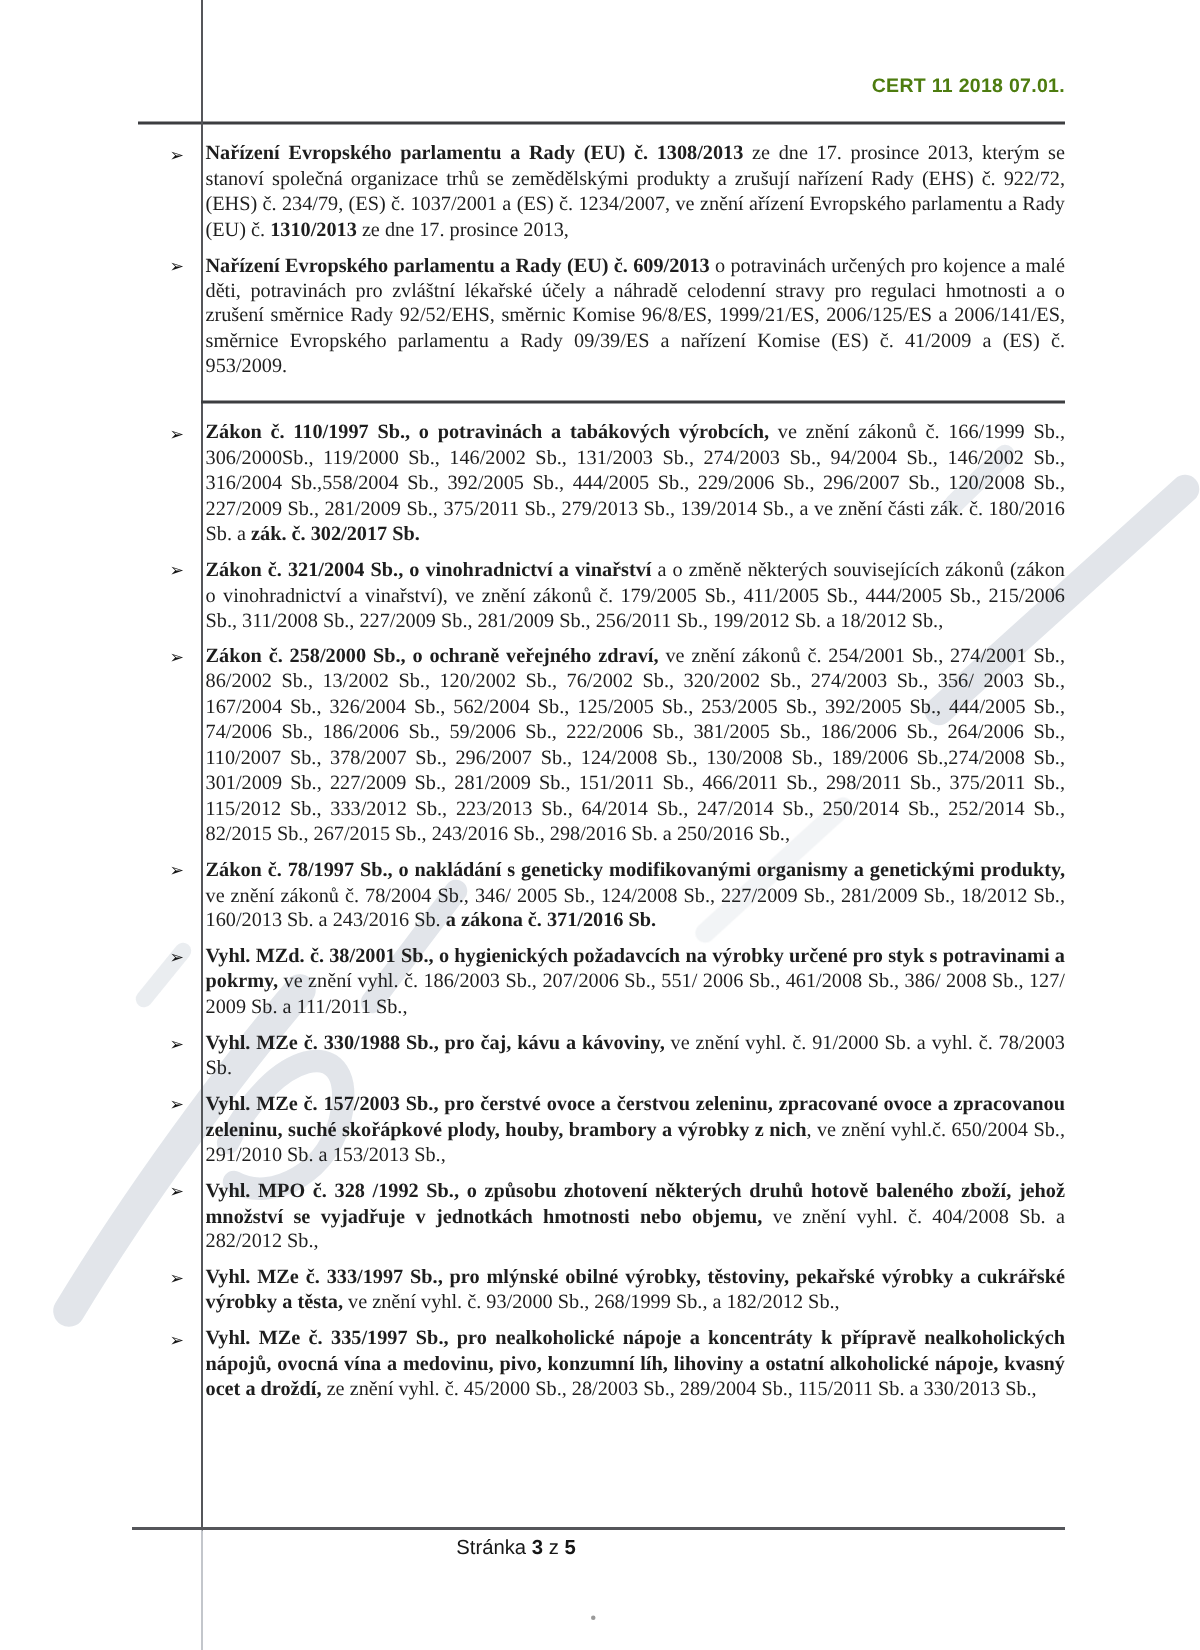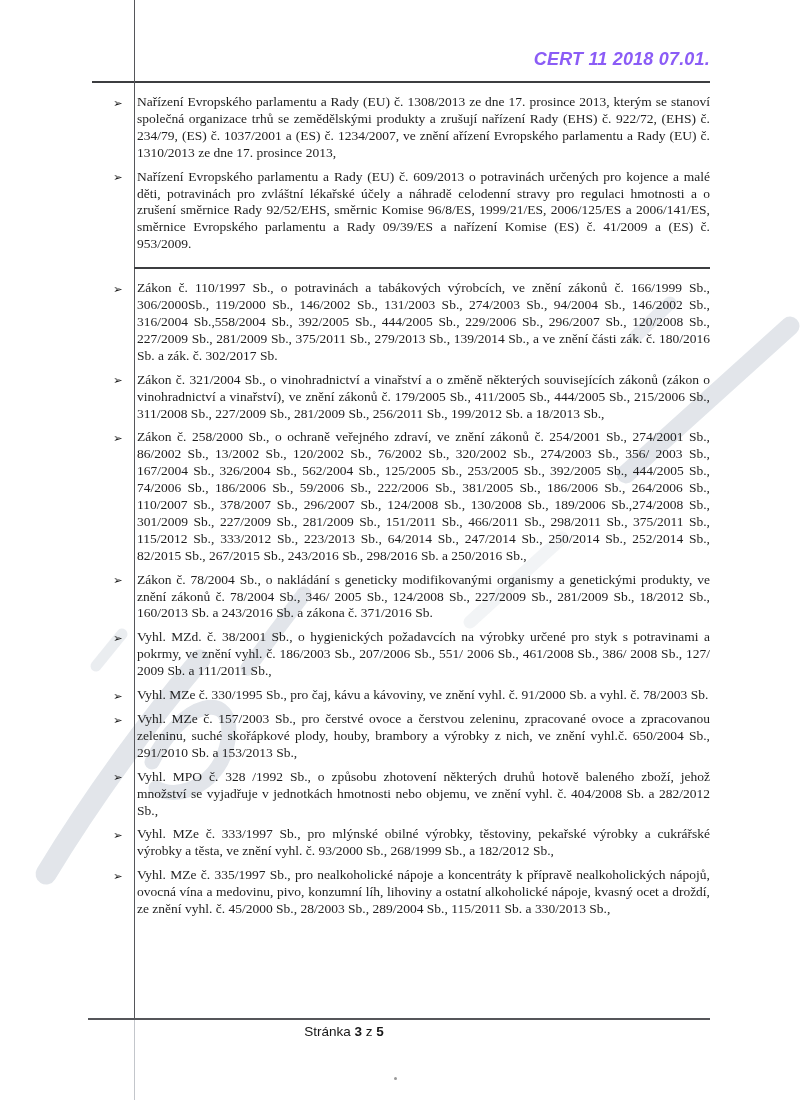--- a/index.html
+++ b/index.html
@@ -17,32 +17,32 @@
 
   
   .vline  { position:absolute; left:134px; top:0; width:1.4px; height:1019px; background:#55565a; }
   .vline2 { position:absolute; left:134px; top:1019px; width:1.4px; height:81px; background:#c3c6cb; }
   .hline-header { position:absolute; left:92px;  top:81px;   width:618px; height:2px;   background:#3c3d40; }
   .hline-footer { position:absolute; left:88px;  top:1018px; width:622px; height:1.6px; background:#55565a; }
 
   .doc-code {
     position:absolute; top:49px; right:90px;
     font-family:"Liberation Sans", sans-serif;
-    font-style:italic; font-weight:700; font-size:18px; letter-spacing:.2px;
-    color:#8b5cf6;
+    font-weight:700; font-size:13px; letter-spacing:.2px;
+    color:#4d7c0f;
   }
 
   .content { position:absolute; left:137px; top:94px; width:573px; font-size:13.5px; line-height:16.9px; }
   .item { position:relative; margin-bottom:7px; }
   .bullet {
     position:absolute; left:-24px; top:0.5px;
     font-family:"DejaVu Sans", sans-serif; font-size:11.5px; color:#141414;
   }
   .itext { display:block; text-align:justify; }
-  .b { font-weight:400; }
+  .b { font-weight:700; }
 
   .group-sep { height:2px; background:#3c3d40; margin:14px 0 11px -3px; width:576px; }
 
   .footer-text {
     position:absolute; top:1024px; left:0; width:688px; text-align:center;
     font-family:"Liberation Sans", sans-serif; font-size:13.5px; color:#161616;
   }
   .footer-text .b { font-weight:700; }
 
   .speck { position:absolute; left:394px; top:1077px; width:3px; height:3px; border-radius:50%; background:#9a9a9a; }
@@ -84,37 +84,37 @@
         </div>
       </div>
     <div class="group-sep"></div>
     <div>
         <div class="item">
           <span class="bullet">➢</span>
           <span class="itext"><span class="b">Zákon č. 110/1997 Sb., o potravinách a tabákových výrobcích,</span><span> ve znění zákonů č. 166/1999 Sb., 306/2000Sb., 119/2000 Sb., 146/2002 Sb., 131/2003 Sb., 274/2003 Sb., 94/2004 Sb., 146/2002 Sb., 316/2004 Sb.,558/2004 Sb., 392/2005 Sb., 444/2005 Sb., 229/2006 Sb., 296/2007 Sb., 120/2008 Sb., 227/2009 Sb., 281/2009 Sb., 375/2011 Sb., 279/2013 Sb., 139/2014 Sb., a ve znění části zák. č. 180/2016 Sb. a </span><span class="b">zák. č. 302/2017 Sb.</span></span>
         </div>
         <div class="item">
           <span class="bullet">➢</span>
-          <span class="itext"><span class="b">Zákon č. 321/2004 Sb., o vinohradnictví a vinařství</span><span> a o změně některých souvisejících zákonů (zákon o vinohradnictví a vinařství), ve znění zákonů č. 179/2005 Sb., 411/2005 Sb., 444/2005 Sb., 215/2006 Sb., 311/2008 Sb., 227/2009 Sb., 281/2009 Sb., 256/2011 Sb., 199/2012 Sb. a 18/2013 Sb.,</span></span>
+          <span class="itext"><span class="b">Zákon č. 321/2004 Sb., o vinohradnictví a vinařství</span><span> a o změně některých souvisejících zákonů (zákon o vinohradnictví a vinařství), ve znění zákonů č. 179/2005 Sb., 411/2005 Sb., 444/2005 Sb., 215/2006 Sb., 311/2008 Sb., 227/2009 Sb., 281/2009 Sb., 256/2011 Sb., 199/2012 Sb. a 18/2012 Sb.,</span></span>
         </div>
         <div class="item">
           <span class="bullet">➢</span>
           <span class="itext"><span class="b">Zákon č. 258/2000 Sb., o ochraně veřejného zdraví,</span><span> ve znění zákonů č. 254/2001 Sb., 274/2001 Sb., 86/2002 Sb., 13/2002 Sb., 120/2002 Sb., 76/2002 Sb., 320/2002 Sb., 274/2003 Sb., 356/ 2003 Sb., 167/2004 Sb., 326/2004 Sb., 562/2004 Sb., 125/2005 Sb., 253/2005 Sb., 392/2005 Sb., 444/2005 Sb., 74/2006 Sb., 186/2006 Sb., 59/2006 Sb., 222/2006 Sb., 381/2005 Sb., 186/2006 Sb., 264/2006 Sb., 110/2007 Sb., 378/2007 Sb., 296/2007 Sb., 124/2008 Sb., 130/2008 Sb., 189/2006 Sb.,274/2008 Sb., 301/2009 Sb., 227/2009 Sb., 281/2009 Sb., 151/2011 Sb., 466/2011 Sb., 298/2011 Sb., 375/2011 Sb., 115/2012 Sb., 333/2012 Sb., 223/2013 Sb., 64/2014 Sb., 247/2014 Sb., 250/2014 Sb., 252/2014 Sb., 82/2015 Sb., 267/2015 Sb., 243/2016 Sb., 298/2016 Sb. a 250/2016 Sb.,</span></span>
         </div>
         <div class="item">
           <span class="bullet">➢</span>
-          <span class="itext"><span class="b">Zákon č. 78/2004 Sb., o nakládání s geneticky modifikovanými organismy a genetickými produkty,</span><span> ve znění zákonů č. 78/2004 Sb., 346/ 2005 Sb., 124/2008 Sb., 227/2009 Sb., 281/2009 Sb., 18/2012 Sb., 160/2013 Sb. a 243/2016 Sb.</span><span class="b"> a zákona č. 371/2016 Sb.</span></span>
+          <span class="itext"><span class="b">Zákon č. 78/1997 Sb., o nakládání s geneticky modifikovanými organismy a genetickými produkty,</span><span> ve znění zákonů č. 78/2004 Sb., 346/ 2005 Sb., 124/2008 Sb., 227/2009 Sb., 281/2009 Sb., 18/2012 Sb., 160/2013 Sb. a 243/2016 Sb.</span><span class="b"> a zákona č. 371/2016 Sb.</span></span>
         </div>
         <div class="item">
           <span class="bullet">➢</span>
           <span class="itext"><span class="b">Vyhl. MZd. č. 38/2001 Sb., o hygienických požadavcích na výrobky určené pro styk s potravinami a pokrmy,</span><span> ve znění vyhl. č. 186/2003 Sb., 207/2006 Sb., 551/ 2006 Sb., 461/2008 Sb., 386/ 2008 Sb., 127/ 2009 Sb. a 111/2011 Sb.,</span></span>
         </div>
         <div class="item">
           <span class="bullet">➢</span>
-          <span class="itext"><span class="b">Vyhl. MZe č. 330/1995 Sb., pro čaj, kávu a kávoviny,</span><span> ve znění vyhl. č. 91/2000 Sb. a vyhl. č. 78/2003 Sb.</span></span>
+          <span class="itext"><span class="b">Vyhl. MZe č. 330/1988 Sb., pro čaj, kávu a kávoviny,</span><span> ve znění vyhl. č. 91/2000 Sb. a vyhl. č. 78/2003 Sb.</span></span>
         </div>
         <div class="item">
           <span class="bullet">➢</span>
           <span class="itext"><span class="b">Vyhl. MZe č. 157/2003 Sb., pro čerstvé ovoce a čerstvou zeleninu, zpracované ovoce a zpracovanou zeleninu, suché skořápkové plody, houby, brambory a výrobky z nich</span><span>, ve znění vyhl.č. 650/2004 Sb., 291/2010 Sb. a 153/2013 Sb.,</span></span>
         </div>
         <div class="item">
           <span class="bullet">➢</span>
           <span class="itext"><span class="b">Vyhl. MPO č. 328 /1992 Sb., o způsobu zhotovení některých druhů hotově baleného zboží, jehož množství se vyjadřuje v jednotkách hmotnosti nebo objemu,</span><span> ve znění vyhl. č. 404/2008 Sb. a 282/2012 Sb.,</span></span>
         </div>
         <div class="item">

